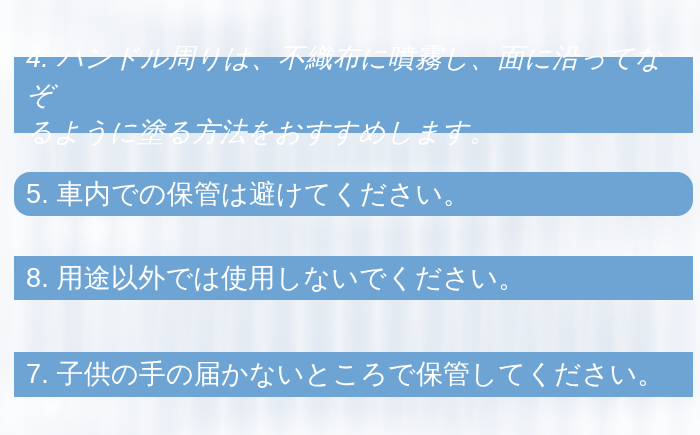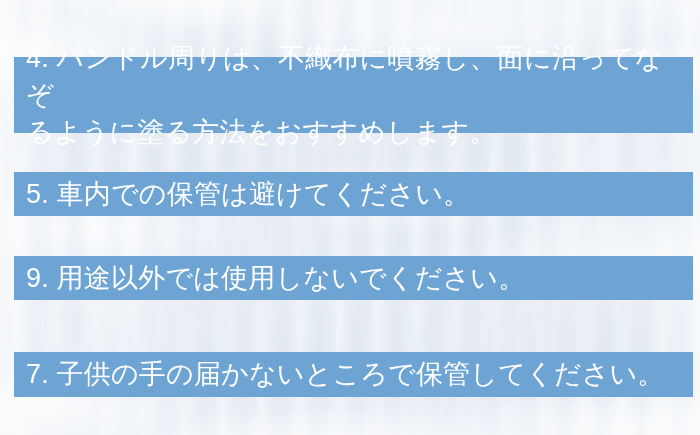--- a/index.html
+++ b/index.html
@@ -126,31 +126,31 @@
 
   <div class="bg-base"></div>
   <div class="bg-ripple-a"></div>
   <div class="bg-ripple-b"></div>
   <div class="bg-ripple-c"></div>
   <div class="bg-ripple-d"></div>
   <div class="bg-vignette"></div>
 
   <div class="bars">
 
-    <div class="bar" id="bar-4" style="background-color: rgb(110, 164, 211);">
+    <div class="bar" id="bar-4" style="background-color: rgb(110, 164, 211); font-style: italic;">
       <span class="bar-text" style="color: rgb(255, 255, 255);">4. ハンドル周りは、不織布に噴霧し、面に沿ってなぞ
 るように塗る方法をおすすめします。</span>
     </div>
 
-    <div class="bar" id="bar-5" style="background-color: rgb(110, 164, 211);">
+    <div class="bar" id="bar-5" style="background-color: rgb(110, 164, 211); border-radius: 16px;">
       <span class="bar-text" style="color: rgb(255, 255, 255);">5. 車内での保管は避けてください。</span>
     </div>
 
     <div class="bar" id="bar-6" style="background-color: rgb(110, 164, 211);">
-      <span class="bar-text" style="color: rgb(255, 255, 255);">9. 用途以外では使用しないでください。</span>
+      <span class="bar-text" style="color: rgb(255, 255, 255);">8. 用途以外では使用しないでください。</span>
     </div>
 
     <div class="bar" id="bar-7" style="background-color: rgb(110, 164, 211); margin-top: 12px;">
       <span class="bar-text" style="color: rgb(255, 255, 255);">7. 子供の手の届かないところで保管してください。</span>
     </div>
 
   </div>
 </div>
 
 </body></html>

